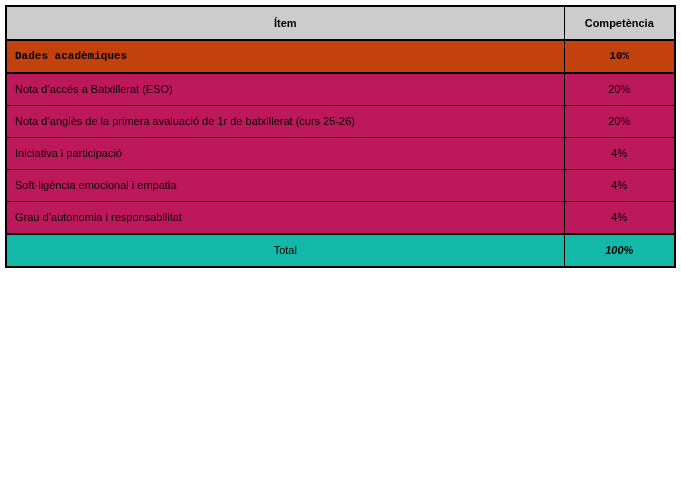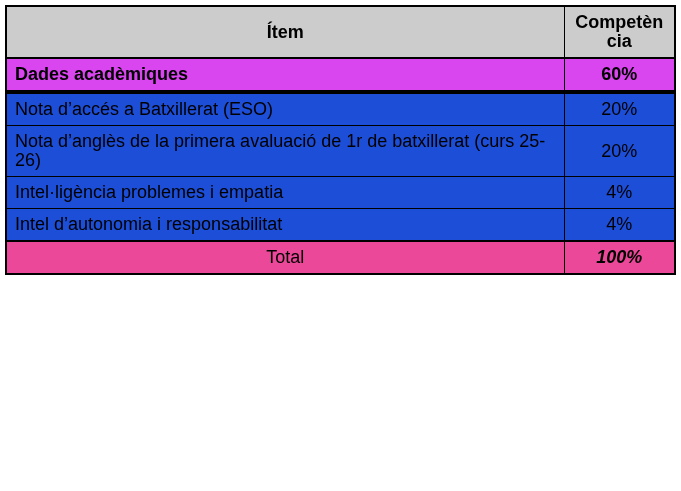--- a/index.html
+++ b/index.html
@@ -12,21 +12,21 @@
     font-family: "Liberation Sans", sans-serif;
     color: #000000;
   }
   .table-wrap {
     padding: 5px;
   }
   table.pond-table {
     border-collapse: collapse;
     width: 671px;
     table-layout: fixed;
-    font-size: 18px;
+    font-size: 11px;
     line-height: 19px;
   }
   table.pond-table, table.pond-table th, table.pond-table td {
     border: 1px solid #000000;
   }
   table.pond-table {
     border: 2px solid #000000;
   }
   th, td {
     padding: 6px 8px;
@@ -38,31 +38,32 @@
 
   thead th {
     background: #cccccc;
     font-weight: bold;
     text-align: center;
     height: 20px;
   }
   td.cell-label { text-align: left; }
   td.cell-value { text-align: center; }
 
-  tr.row-item td { background: #1d4ed8; font-weight: normal; }
+  tr.row-item td { background: #be185d; font-weight: normal; }
 
   tr.row-section td {
-    background: #d946ef;
+    background: #c2410c;
     font-weight: bold;
     border-top: 2px solid #000000;
-    border-bottom: 4px solid #000000;
+    border-bottom: 2px solid #000000;
+    font-family: Liberation Mono, monospace;
   }
 
   tr.row-total td {
-    background: #ec4899;
+    background: #14b8a6;
     border-top: 2px solid #000000;
   }
   tr.row-total td.cell-label { text-align: center; font-weight: normal; }
   tr.row-total td.cell-value { font-weight: bold; font-style: italic; }
 </style>
 </head>
 <body>
 
 <div class="table-wrap">
   <table class="pond-table">
@@ -72,36 +73,40 @@
     </colgroup>
     <thead>
       <tr>
         <th>Ítem</th>
         <th>Competència</th>
       </tr>
     </thead>
     <tbody id="table-body">
         <tr class="row-section">
           <td class="cell-label">Dades acadèmiques</td>
-          <td class="cell-value">60%</td>
+          <td class="cell-value">10%</td>
         </tr>
         <tr class="row-item">
           <td class="cell-label">Nota d’accés a Batxillerat (ESO)</td>
           <td class="cell-value">20%</td>
         </tr>
         <tr class="row-item">
           <td class="cell-label">Nota d’anglès de la primera avaluació de 1r de batxillerat (curs 25-26)</td>
           <td class="cell-value">20%</td>
         </tr>
         <tr class="row-item">
-          <td class="cell-label">Intel·ligència problemes i empatia</td>
+          <td class="cell-label">Iniciativa i participació</td>
           <td class="cell-value">4%</td>
         </tr>
         <tr class="row-item">
-          <td class="cell-label">Intel d’autonomia i responsabilitat</td>
+          <td class="cell-label">Soft·ligència emocional i empatia</td>
+          <td class="cell-value">4%</td>
+        </tr>
+        <tr class="row-item">
+          <td class="cell-label">Grau d’autonomia i responsabilitat</td>
           <td class="cell-value">4%</td>
         </tr>
         <tr class="row-total">
           <td class="cell-label">Total</td>
           <td class="cell-value">100%</td>
         </tr>
       </tbody>
   </table>
 </div>
 

